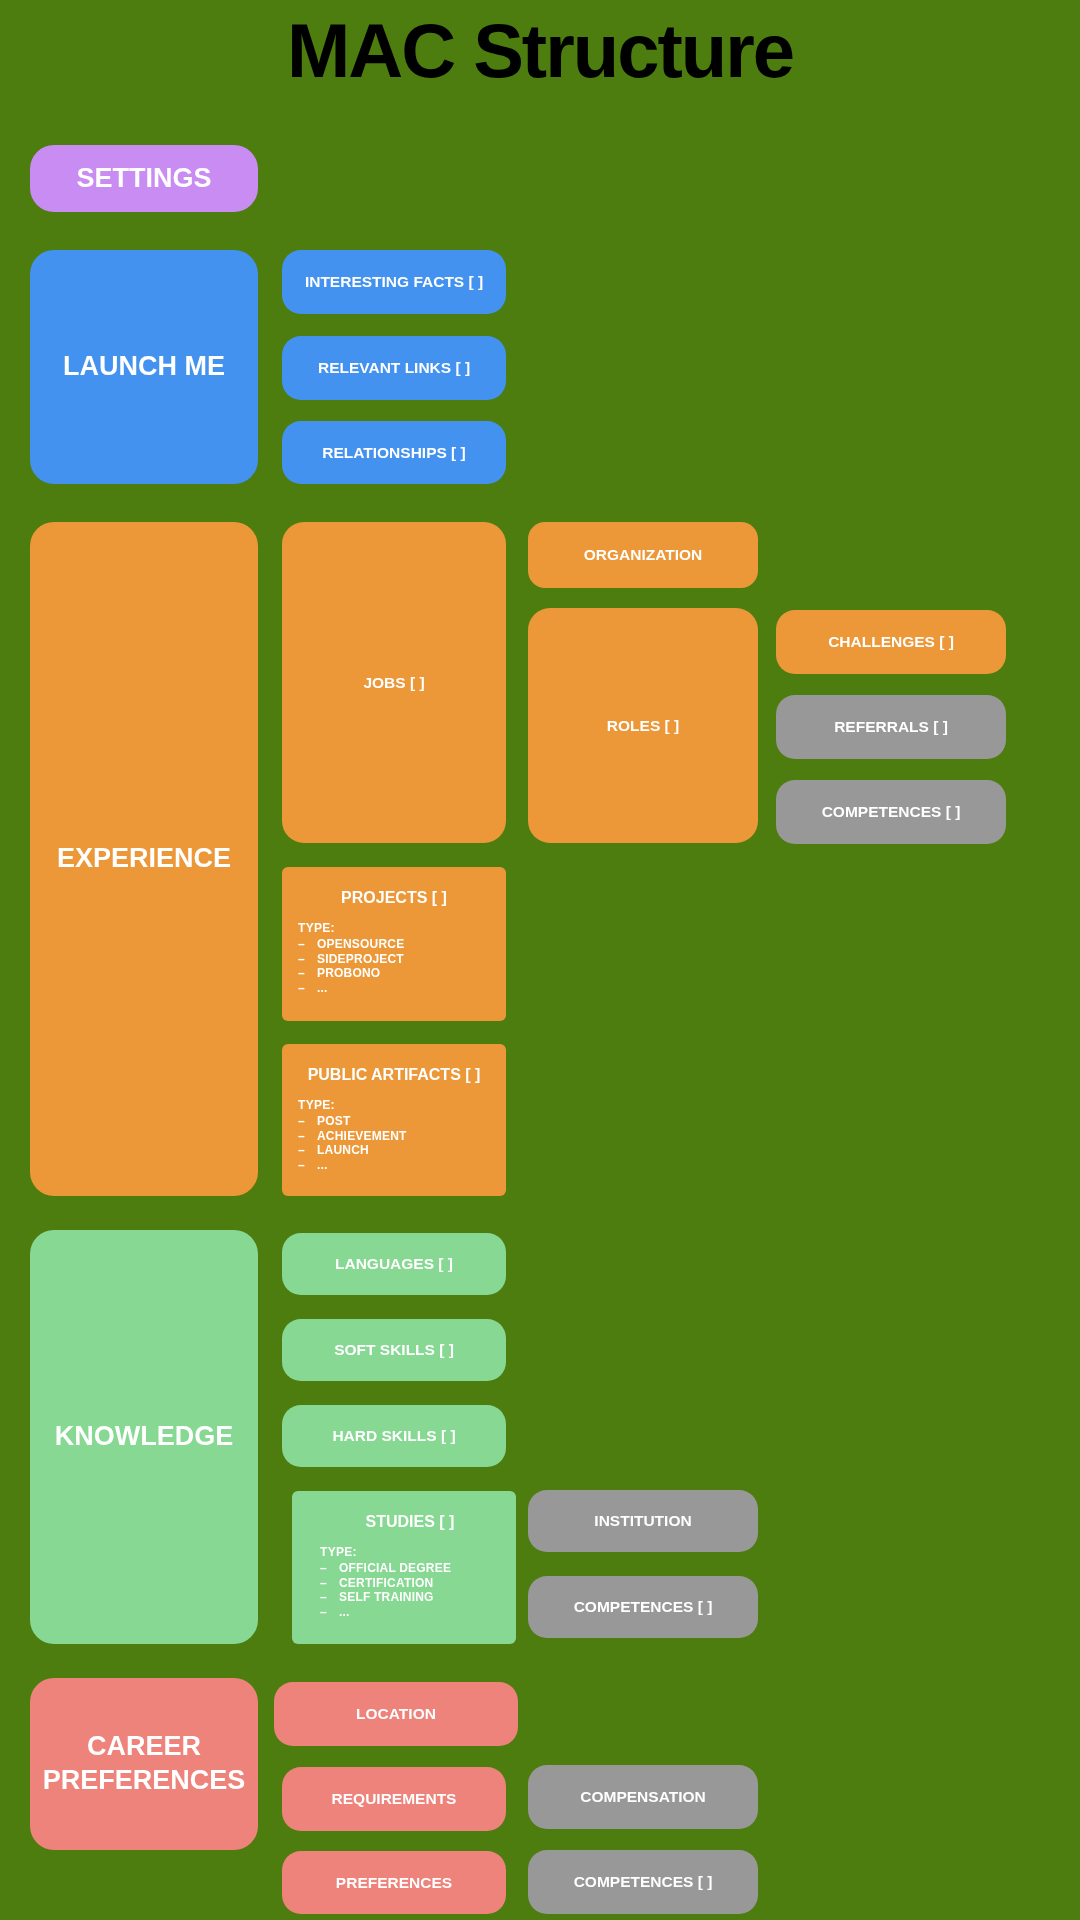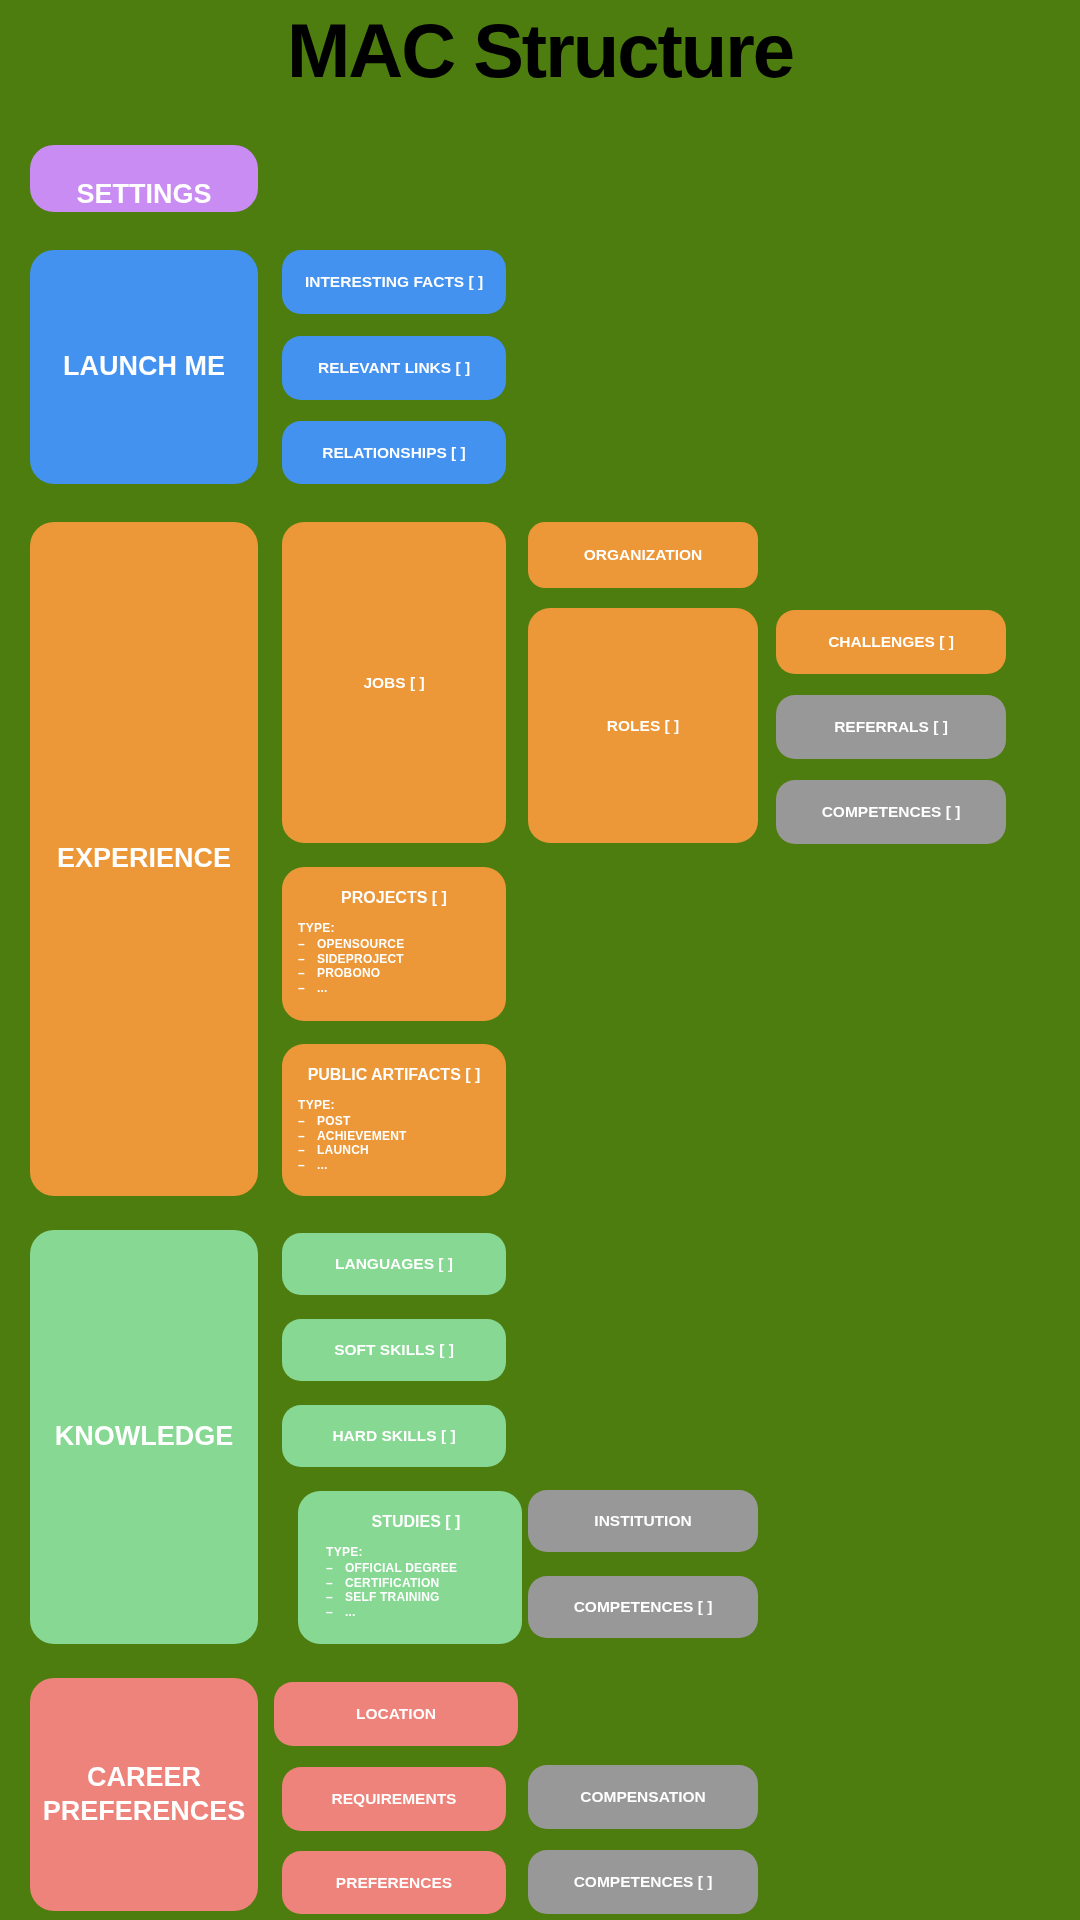--- a/index.html
+++ b/index.html
@@ -17,30 +17,30 @@
   }
 
   .block{
     position:absolute;display:flex;align-items:center;justify-content:center;
     text-align:center;color:var(--white);font-weight:700;box-sizing:border-box;
   }
   .big{border-radius:24px;font-size:27px;line-height:1.25;padding:0 8px;}
   .mid{border-radius:22px;font-size:15.5px;}
   .small{border-radius:19px;font-size:15.5px;white-space:nowrap;}
 
-  .c-purple{background:var(--purple);align-items:flex-end;}
+  .c-purple{background:var(--purple);}
   .c-blue{background:var(--blue);}
   .c-orange{background:var(--orange);}
   .c-green{background:var(--green);}
   .c-salmon{background:var(--salmon);}
   .c-gray{background:var(--gray);}
 
   
   .list-block{
-    display:block;border-radius:22px;padding:22px 16px 0 16px;text-align:center;
+    display:block;border-radius:6px;padding:22px 16px 0 16px;text-align:center;
   }
   .list-block .block-title{font-size:16px;font-weight:700;}
   .type-list{text-align:left;margin-top:14px;}
   .type-heading{font-size:12px;font-weight:700;letter-spacing:.3px;}
   .type-list ul{list-style:none;margin:2px 0 0 0;padding:0;}
   .type-list li{
     position:relative;font-size:12px;font-weight:700;line-height:14.5px;
     padding-left:19px;letter-spacing:.2px;
   }
   .type-list li::before{content:"–";position:absolute;left:0;top:0;}
@@ -59,25 +59,25 @@
   #b-challenges     {left:776px;top:610px; width:230px;height:64px;}
   #b-referrals      {left:776px;top:695px; width:230px;height:64px;text-align:center;}
   #b-competences-exp{left:776px;top:780px; width:230px;height:64px;}
   #b-projects       {left:282px;top:867px; width:224px;height:154px;}
   #b-artifacts      {left:282px;top:1044px;width:224px;height:152px;}
 
   #b-knowledge      {left:30px; top:1230px;width:228px;height:414px;}
   #b-languages      {left:282px;top:1233px;width:224px;height:62px;}
   #b-softskills     {left:282px;top:1319px;width:224px;height:62px;}
   #b-hardskills     {left:282px;top:1405px;width:224px;height:62px;}
-  #b-studies        {left:298px;top:1491px;width:224px;height:153px;padding-left:28px;}
+  #b-studies        {left:292px;top:1491px;width:224px;height:153px;padding-left:28px;}
   #b-institution    {left:528px;top:1490px;width:230px;height:62px;}
   #b-competences-k  {left:528px;top:1576px;width:230px;height:62px;}
 
-  #b-career         {left:30px; top:1678px;width:228px;height:233px;}
+  #b-career         {left:30px; top:1678px;width:228px;height:172px;}
   #b-location       {left:274px;top:1682px;width:244px;height:64px;}
   #b-requirements   {left:282px;top:1767px;width:224px;height:64px;}
   #b-preferences    {left:282px;top:1851px;width:224px;height:63px;}
   #b-compensation   {left:528px;top:1765px;width:230px;height:64px;}
   #b-competences-c  {left:528px;top:1850px;width:230px;height:64px;}
 </style>
 </head>
 <body>
 
 <div class="canvas">

